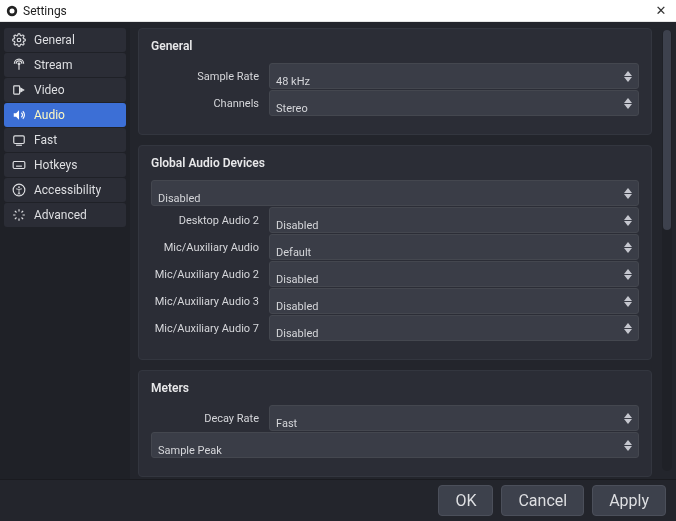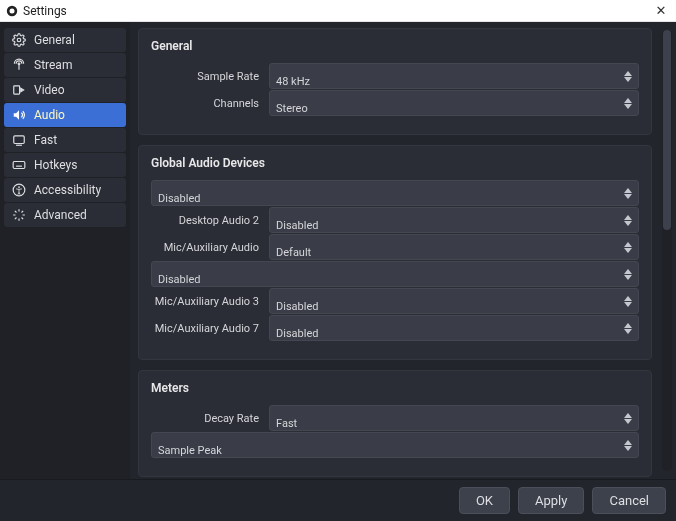--- a/index.html
+++ b/index.html
@@ -22,21 +22,21 @@
 .vscroll-thumb{position:absolute;left:1px;right:1px;top:0;height:200px;background:#3d414d;border-radius:4px}
 .section{background:#2b2d36;border:1px solid #33363f;border-radius:4px;padding:10px 12px;margin-bottom:10px}
 .section-h{color:#e8e8ea;font-size:12px;font-weight:600;margin-bottom:10px}
 .row{display:flex;align-items:center;margin-bottom:1px}
 .row:last-child{margin-bottom:8px}
 .row-lbl{width:118px;text-align:right;padding-right:10px;color:#d5d6da;font-size:11px}
 .combo{flex:1;height:26px;background:#3a3d47;border:1px solid #44474f;border-radius:3px;display:flex;align-items:flex-end;padding:0 6px;color:#d5d6da;font-size:11px;position:relative}
 .combo .spn{position:absolute;right:4px;top:2px;bottom:2px;width:12px;display:flex;flex-direction:column;justify-content:center;align-items:center;gap:1px;color:#c5c7cf}
 .combo .spn svg{width:8px;height:5px}
 .footer{height:42px;background:#23252c;display:flex;align-items:center;justify-content:flex-end;padding:0 10px;gap:8px;border-top:1px solid #1a1b20}
-.btn{background:#3d414c;color:#dedfe2;border:1px solid #4b4f5a;border-radius:4px;padding:5px 16px;font-size:13px}
+.btn{background:#3d414c;color:#dedfe2;border:1px solid #4b4f5a;border-radius:4px;padding:5px 16px;font-size:16px}
 .truncsec{background:#2b2d36;border:1px solid #33363f;border-radius:4px;padding:10px 12px 2px}
 </style>
 </head>
 <body>
 
 <div class="win">
   <div class="titlebar">
     <span class="tb-ico">
       <svg viewBox="0 0 12 12">
           <circle cx="6" cy="6" r="5.2" fill="#222"></circle>
@@ -201,20 +201,21 @@
                   <svg viewBox="0 0 8 5">
                     <path d="M0 5l4-5 4 5z" fill="#c5c7cf"></path>
                   </svg>
                   <svg viewBox="0 0 8 5">
                     <path d="M0 0l4 5 4-5z" fill="#c5c7cf"></path>
                   </svg>
                 </span>
               </div>
             </div>
           <div class="row">
+              <div class="row-lbl">Mic/Auxiliary Audio 2</div>
               <div class="combo">
                 <span>Disabled</span>
                 <span class="spn">
                   <svg viewBox="0 0 8 5">
                     <path d="M0 5l4-5 4 5z" fill="#c5c7cf"></path>
                   </svg>
                   <svg viewBox="0 0 8 5">
                     <path d="M0 0l4 5 4-5z" fill="#c5c7cf"></path>
                   </svg>
                 </span>
@@ -287,16 +288,16 @@
 
       </div>
       <div class="vscroll">
         <div class="vscroll-thumb"></div>
       </div>
     </div>
   </div>
 
   <div class="footer">
     <button class="btn">OK</button>
+    <button class="btn">Cancel</button>
     <button class="btn">Apply</button>
-    <button class="btn">Cancel</button>
   </div>
 </div>
 
 </body></html>

